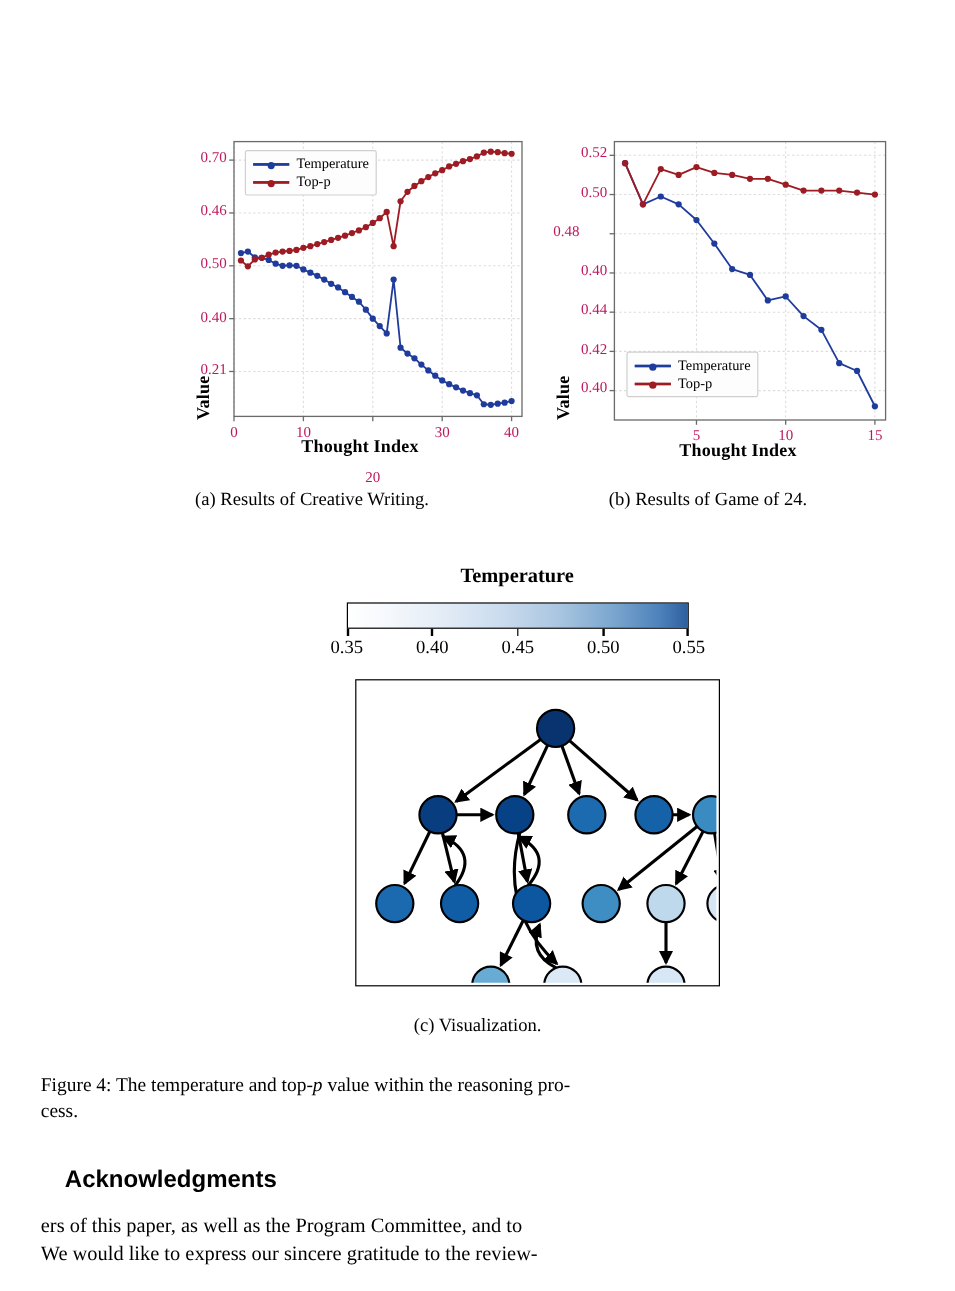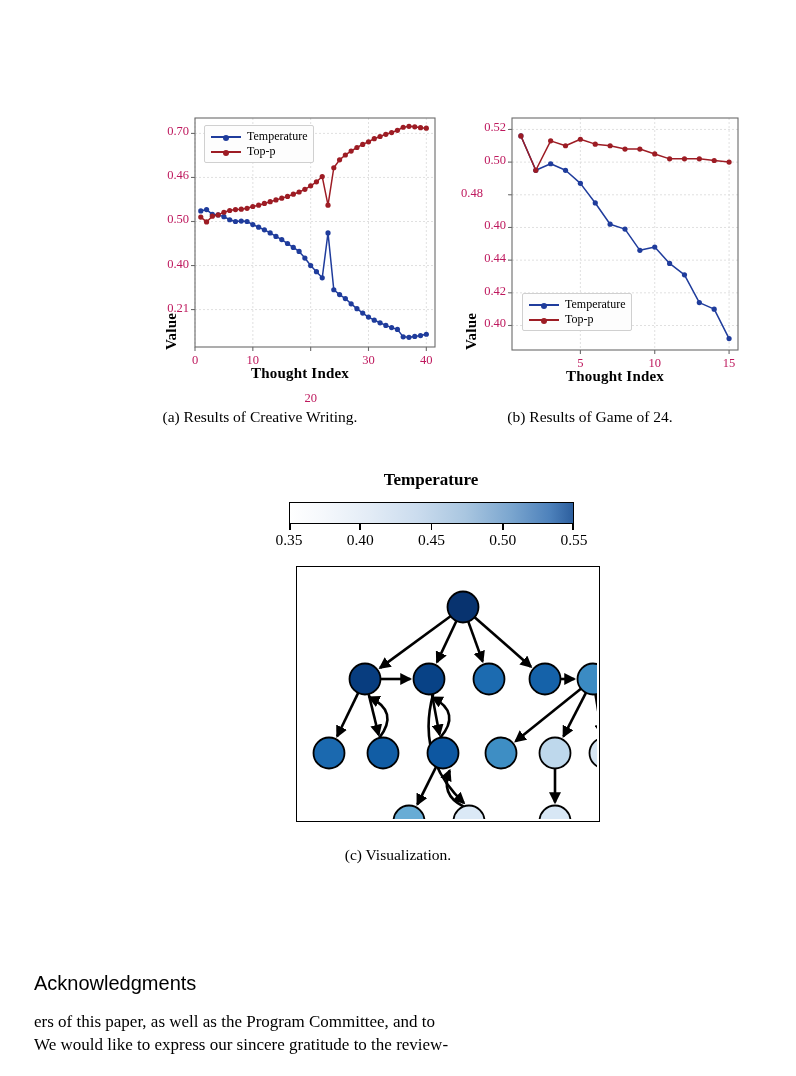--- a/index.html
+++ b/index.html
@@ -51,21 +51,21 @@
   .cbar-tick{position:absolute;width:1.6px;background:#000;}
   .cbar-lbl{position:absolute;font-size:15.5px;text-align:center;}
 
   
   .graphbox{position:absolute;border:1.8px solid #000;background:#fff;box-sizing:border-box;}
 
   
   .figcap{
     position:absolute;font-size:16.2px;line-height:22px;text-align:left;
   }
-  .head2{position:absolute;font-weight:normal;font-size:20px;font-family:"Liberation Sans",sans-serif;}
+  .head2{position:absolute;font-weight:bold;font-size:20px;font-family:"Liberation Sans",sans-serif;margin-left:20px;}
   .bodytxt{position:absolute;font-size:17px;line-height:23px;}
   .clip-bottom{overflow:hidden;}
   i.mathp{font-family:"Liberation Serif",serif;font-style:italic;}
 </style>
 </head>
 <body>
 
 <div class="page">
 
   <div class="fig-wrap" style="left:150px;top:105px;width:300px;height:290px;">
@@ -336,20 +336,24 @@
         <circle cx="258" cy="186" r="15.5" fill="rgb(190,216,236)" stroke="#000" stroke-width="1.8"></circle>
         <circle cx="308" cy="186" r="15.5" fill="rgb(214,230,244)" stroke="#000" stroke-width="1.8"></circle>
         <circle cx="112" cy="254" r="15.5" fill="rgb(104,172,213)" stroke="#000" stroke-width="1.8"></circle>
         <circle cx="172" cy="254" r="15.5" fill="rgb(219,233,246)" stroke="#000" stroke-width="1.8"></circle>
         <circle cx="258" cy="254" r="15.5" fill="rgb(216,231,245)" stroke="#000" stroke-width="1.8"></circle>
       </svg>
   </div>
 
   <div class="subcap" style="left:298px;top:846px;width:200px;">(c)  Visualization.</div>
 
+  <div class="figcap" style="left:34px;top:893px;width:730px;">
+    <span>Figure 4: The temperature and top-</span><i class="mathp">p</i><span> value within the reasoning pro-</span><br>
+    <span>cess.</span>
+  </div>
 
   <div class="head2" style="left:34px;top:972px;">Acknowledgments</div>
 
   <div class="bodytxt clip-bottom" style="left:34px;top:1010px;width:735px;height:66px;">
     <div>ers of this paper, as well as the Program Committee, and to</div>
     <div>We would like to express our sincere gratitude to the review-</div>
   </div>
 
 </div>
 

